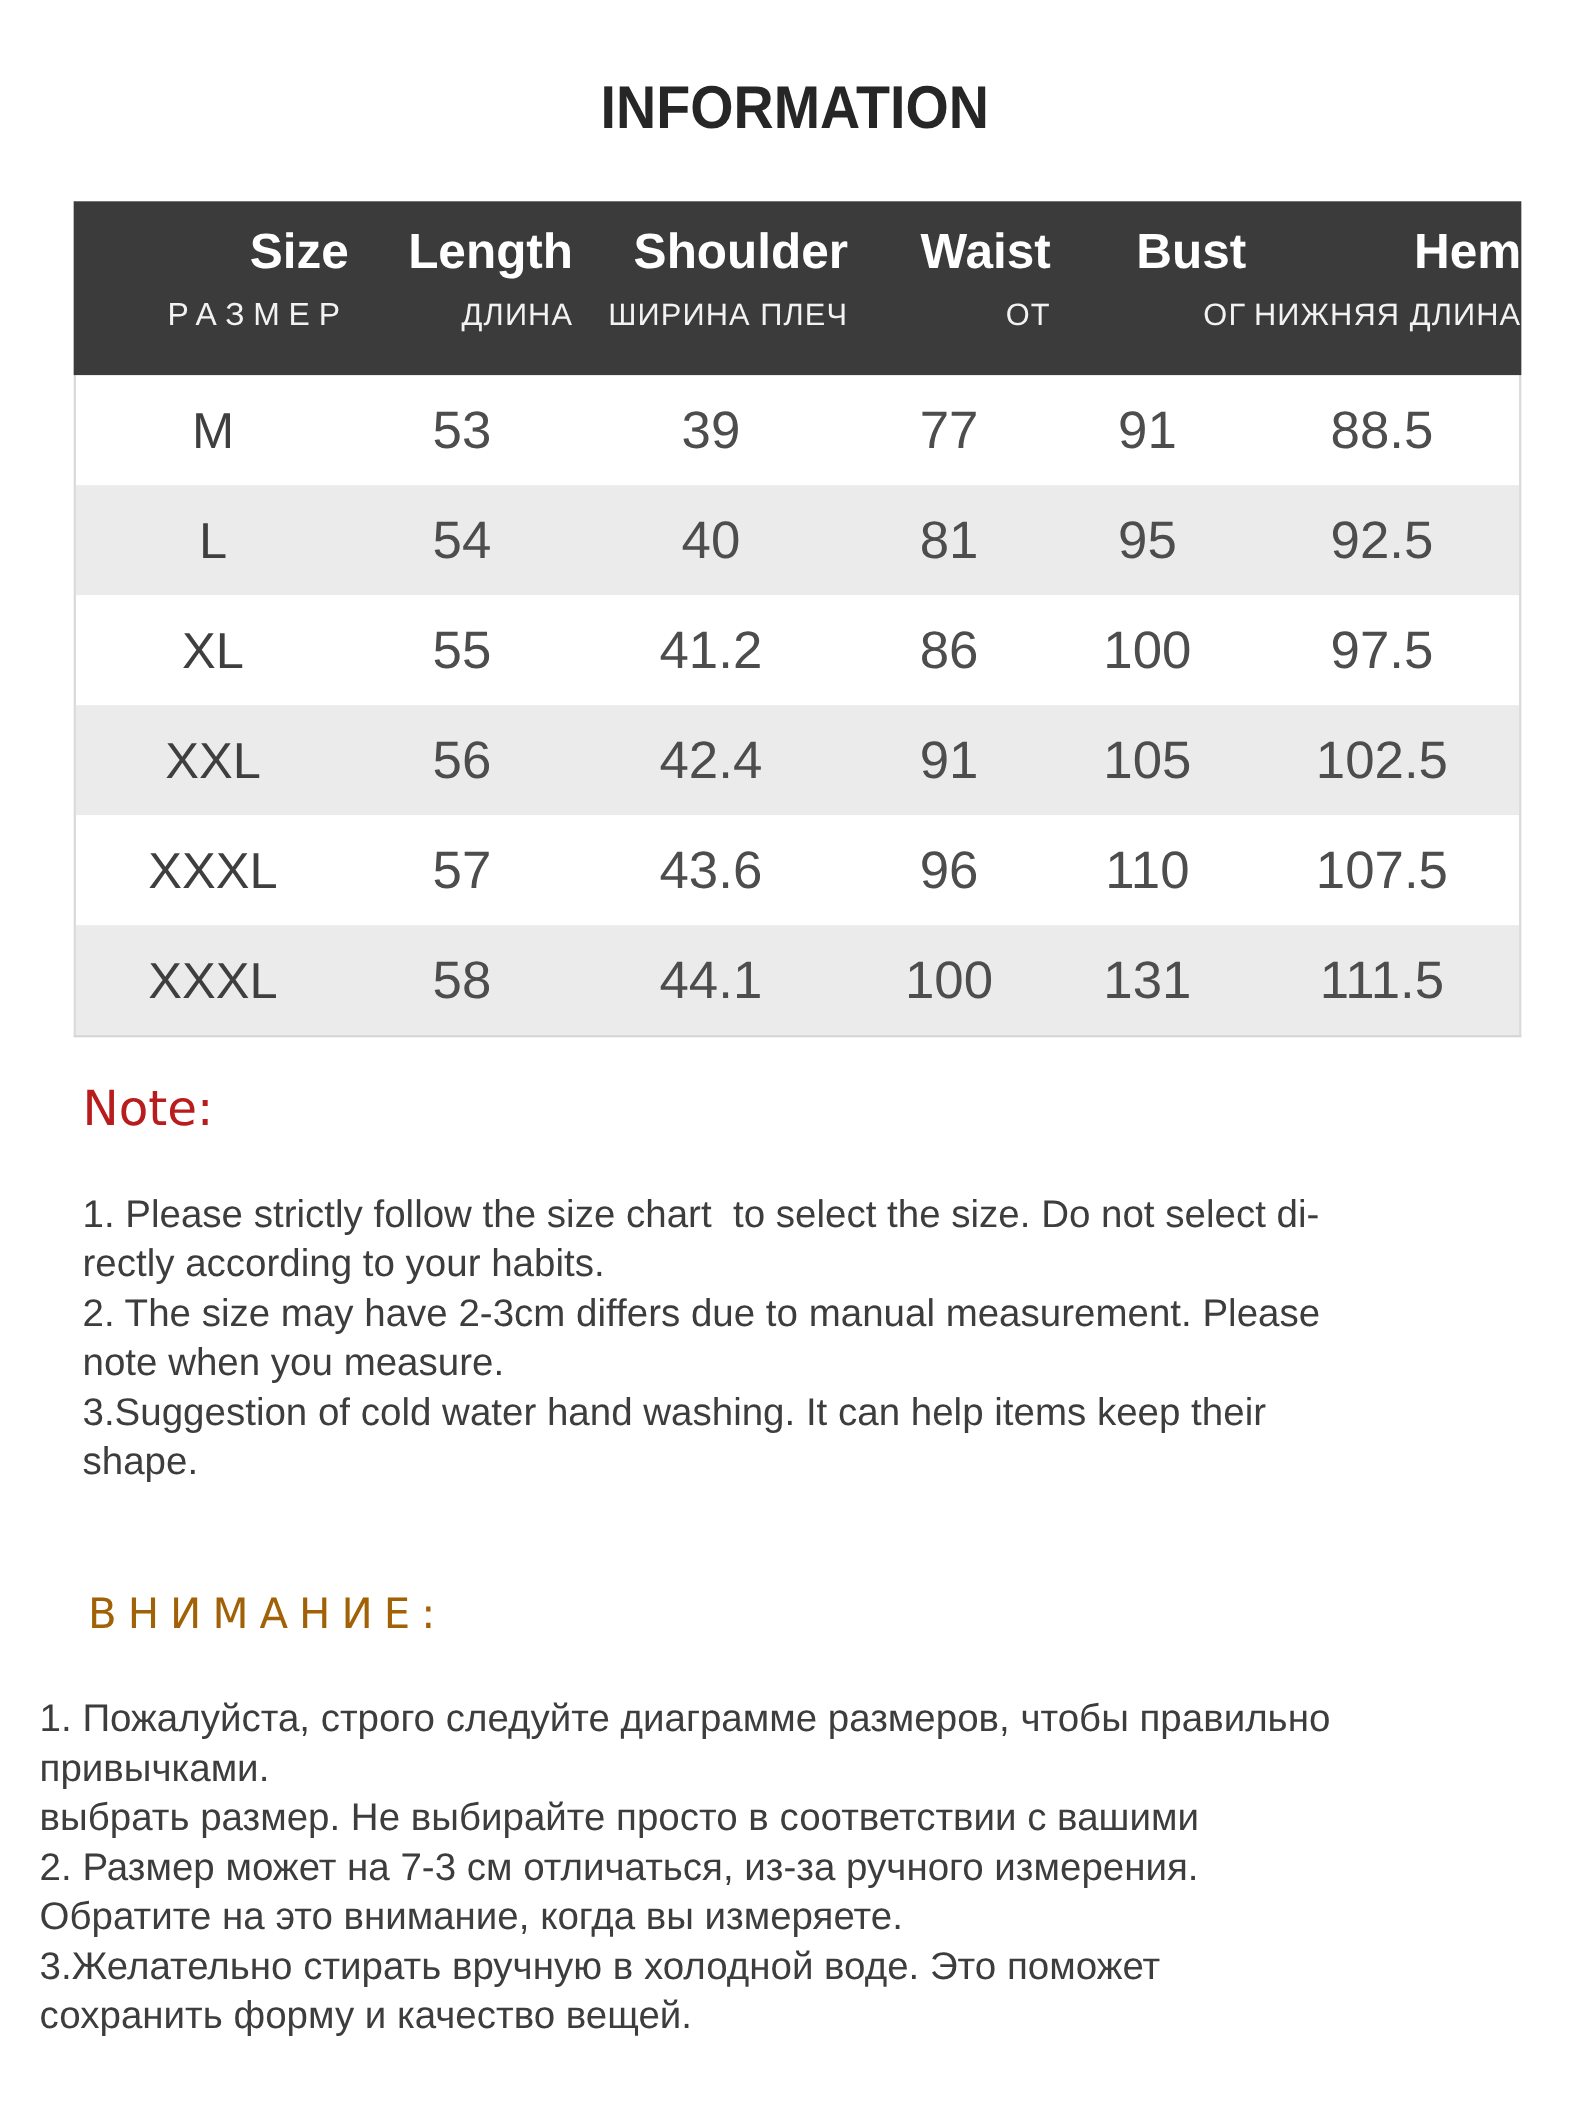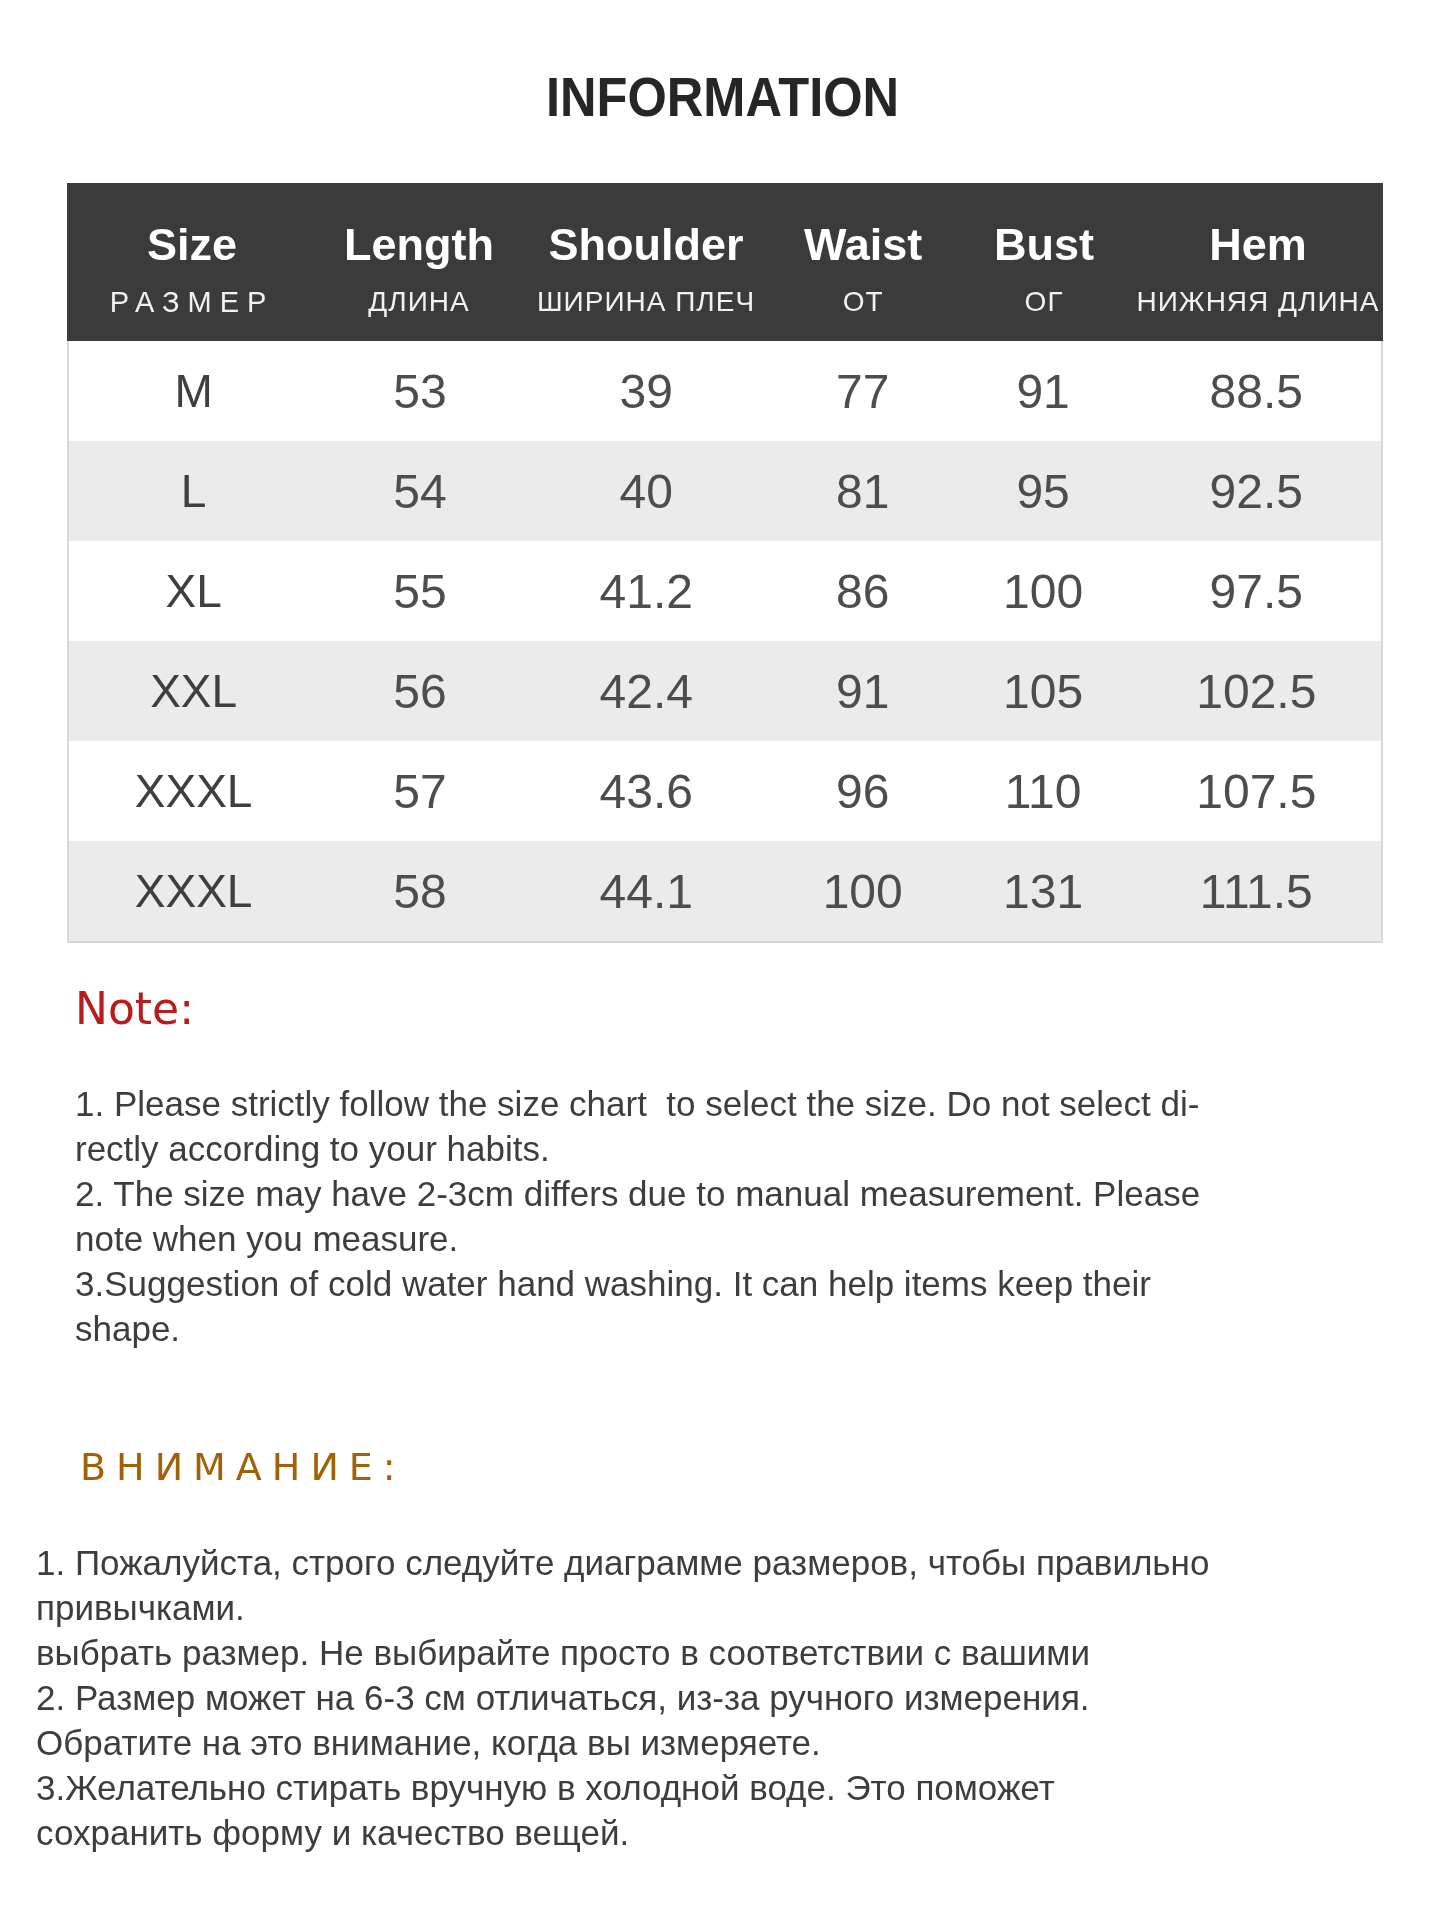--- a/index.html
+++ b/index.html
@@ -36,22 +36,22 @@
   .thead{
     display:grid;
     grid-template-columns:19% 15.5% 19% 14% 13.5% 19%;
     background:#3b3b3c;
     height:158px;
     margin:0 -2px;           
   }
   .th{
     display:flex;
     flex-direction:column;
-    align-items:center;
-    padding-top:36px;
+    align-items:flex-end;
+    padding-top:20px;
     box-sizing:border-box;
   }
   .th-main{
     color:#ffffff;
     font-size:45px;
     line-height:52px;
     font-weight:700;
   }
   .th-sub{
     color:#f2f2f2;
@@ -196,19 +196,19 @@
     <div class="line">note when you measure.</div>
     <div class="line">3.Suggestion of cold water hand washing. It can help items keep their</div>
     <div class="line">shape.</div>
   </div>
 
   <h2 class="attention-heading">ВНИМАНИЕ:</h2>
   <div class="para ru">
     <div class="line">1. Пожалуйста, строго следуйте диаграмме размеров, чтобы правильно</div>
     <div class="line">привычками.</div>
     <div class="line">выбрать размер. Не выбирайте просто в соответствии с вашими</div>
-    <div class="line">2. Размер может на 6-3 см отличаться, из-за ручного измерения.</div>
+    <div class="line">2. Размер может на 7-3 см отличаться, из-за ручного измерения.</div>
     <div class="line">Обратите на это внимание, когда вы измеряете.</div>
     <div class="line">3.Желательно стирать вручную в холодной воде. Это поможет</div>
     <div class="line">сохранить форму и качество вещей.</div>
   </div>
 
 </div>
 
 </body></html>

